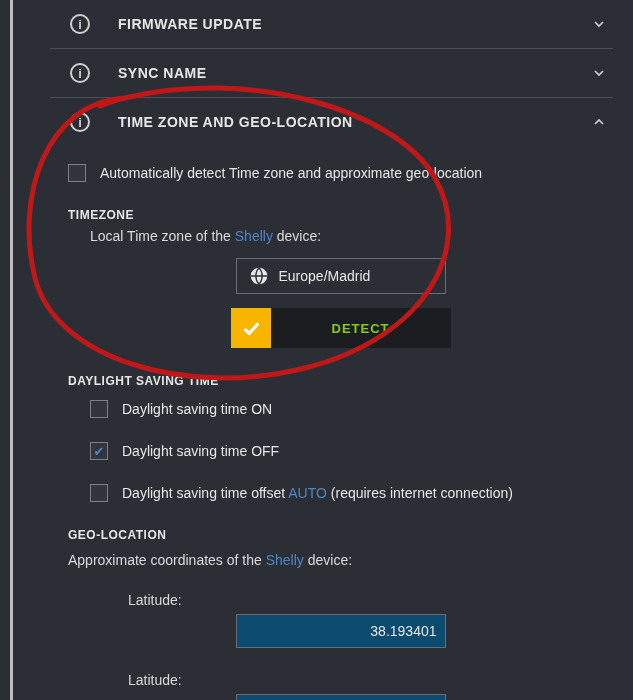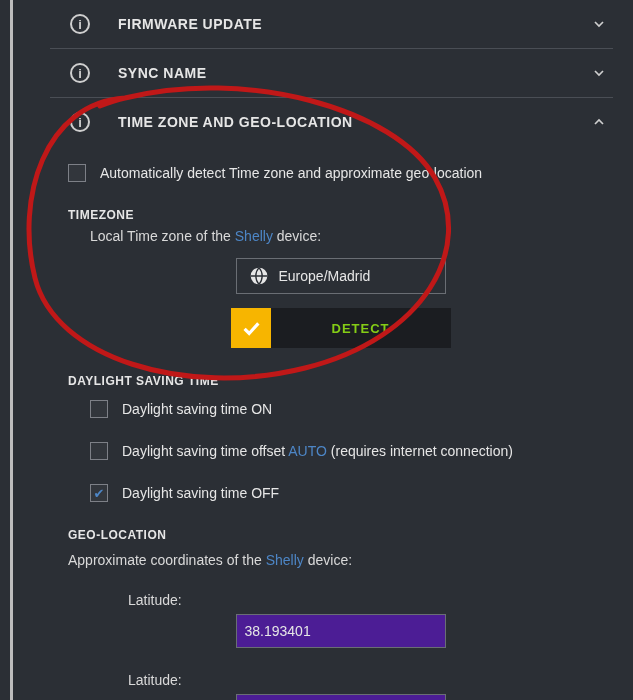--- a/index.html
+++ b/index.html
@@ -110,22 +110,22 @@
     background: #1b1d21;
     color: #84cc16;
     display:flex; align-items:center; justify-content:center;
     letter-spacing: 1px;
     font-size: 13px;
     font-weight: 600;
   }
   .text-input {
     width: 210px; height: 34px;
     border: 1px solid #6a6e74;
-    background: #4c1d95;
-    text-align: left;
+    background: #0c4a6e;
+    text-align: right;
     font-size: 14px;
     color: #e6e6e6;
     padding: 0 8px;
   }
   .label-small {
     font-size: 14px;
     margin: 24px 0 4px 60px;
     color: #d9d9d9;
   }
   .vert-bar {
@@ -213,28 +213,28 @@
       </div>
     </div>
 
     <div class="subheading">DAYLIGHT SAVING TIME</div>
 
     <div class="row" style="margin-left:22px">
       <span class="checkbox"></span>
       <span style="font-size:14px">Daylight saving time ON</span>
     </div>
     <div class="row" style="margin-left:22px; margin-top:24px">
+      <span class="checkbox checked"></span>
+      <span style="font-size:14px">Daylight saving time OFF</span>
+    </div>
+    <div class="row" style="margin-left:22px; margin-top:24px">
       <span class="checkbox"></span>
       <span style="font-size:14px">
         <span>Daylight saving time offset </span><span class="auto">AUTO</span><span> (requires internet connection)</span>
       </span>
-    </div>
-    <div class="row" style="margin-left:22px; margin-top:24px">
-      <span class="checkbox checked"></span>
-      <span style="font-size:14px">Daylight saving time OFF</span>
     </div>
 
     <div class="subheading">GEO-LOCATION</div>
     <div class="desc" style="margin-left:0; margin-top:10px">
       <span>Approximate coordinates of the </span><span class="link">Shelly</span><span> device:</span>
     </div>
 
     <div class="label-small">Latitude:</div>
     <div class="field-wrap" style="margin-top:6px">
       <input class="text-input" value="38.193401" style="">

